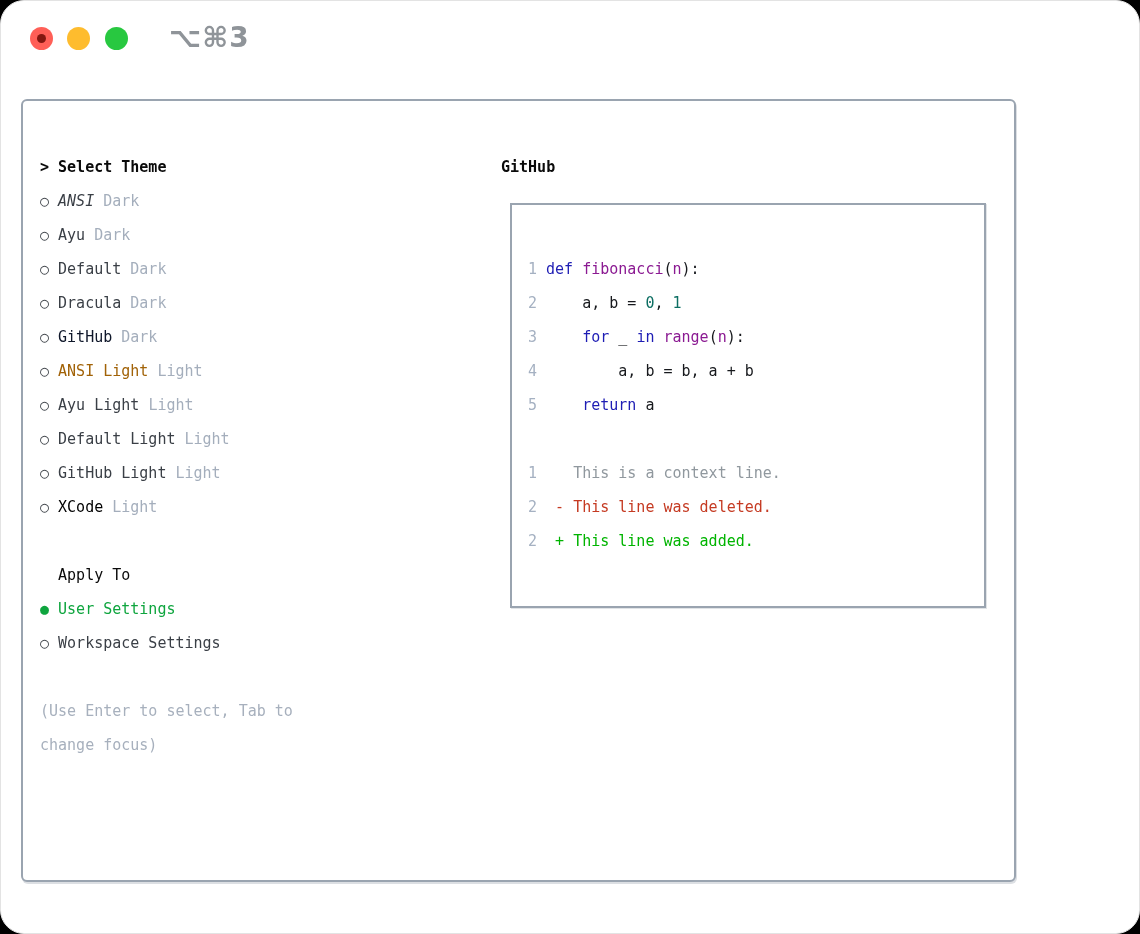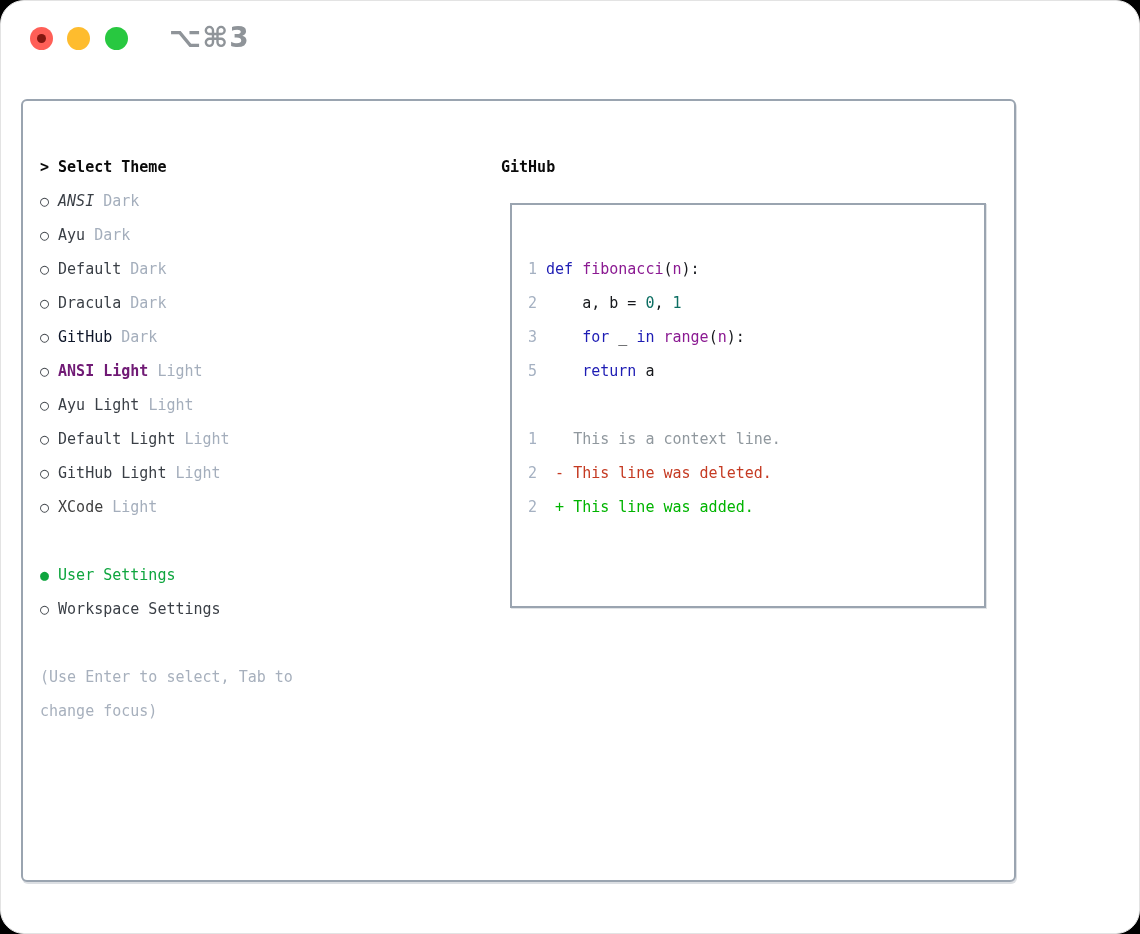--- a/index.html
+++ b/index.html
@@ -70,45 +70,47 @@
   <div class="panel">
 
     <div class="leftcol">
       <div class="row"><span class="hdr-marker">&gt;</span><span class="hdr">Select Theme</span></div>
       <div>
           <div class="row"><span style="color: rgb(68, 73, 79);">○</span> <span style="color: rgb(58, 63, 70); font-style: italic;">ANSI</span> <span style="color: rgb(164, 174, 188);">Dark</span></div>
           <div class="row"><span style="color: rgb(68, 73, 79);">○</span> <span style="color: rgb(58, 63, 70);">Ayu</span> <span style="color: rgb(164, 174, 188);">Dark</span></div>
           <div class="row"><span style="color: rgb(68, 73, 79);">○</span> <span style="color: rgb(58, 63, 70);">Default</span> <span style="color: rgb(164, 174, 188);">Dark</span></div>
           <div class="row"><span style="color: rgb(68, 73, 79);">○</span> <span style="color: rgb(58, 63, 70);">Dracula</span> <span style="color: rgb(164, 174, 188);">Dark</span></div>
           <div class="row"><span style="color: rgb(68, 73, 79);">○</span> <span style="color: #0f172a;">GitHub</span> <span style="color: rgb(164, 174, 188);">Dark</span></div>
-          <div class="row"><span style="color: rgb(68, 73, 79);">○</span> <span style="color: #701a75; font-weight: bold;">ANSI Light</span> <span style="color: rgb(164, 174, 188);">Light</span></div>
+          <div class="row"><span style="color: rgb(68, 73, 79);">○</span> <span style="color: #a16207;">ANSI Light</span> <span style="color: rgb(164, 174, 188);">Light</span></div>
           <div class="row"><span style="color: rgb(68, 73, 79);">○</span> <span style="color: rgb(58, 63, 70);">Ayu Light</span> <span style="color: rgb(164, 174, 188);">Light</span></div>
           <div class="row"><span style="color: rgb(68, 73, 79);">○</span> <span style="color: rgb(58, 63, 70);">Default Light</span> <span style="color: rgb(164, 174, 188);">Light</span></div>
           <div class="row"><span style="color: rgb(68, 73, 79);">○</span> <span style="color: rgb(58, 63, 70);">GitHub Light</span> <span style="color: rgb(164, 174, 188);">Light</span></div>
-          <div class="row"><span style="color: rgb(68, 73, 79);">○</span> <span style="color: #404040;">XCode</span> <span style="color: rgb(164, 174, 188);">Light</span></div>
+          <div class="row"><span style="color: rgb(68, 73, 79);">○</span> <span style="color: #000000;">XCode</span> <span style="color: rgb(164, 174, 188);">Light</span></div>
         </div>
       <div class="row"></div>
+      <div class="row apply-header">Apply To</div>
       <div>
           <div class="row"><span style="color: rgb(14, 165, 62);">●</span> <span style="color: rgb(14, 165, 62);">User Settings</span></div>
           <div class="row"><span style="color: rgb(68, 73, 79);">○</span> <span style="color: rgb(58, 63, 70);">Workspace Settings</span></div>
         </div>
       <div class="row"></div>
       <div>
         <div class="row help-line">(Use Enter to select, Tab to</div>
         <div class="row help-line">change focus)</div>
       </div>
     </div>
 
     <div class="row preview-header"><span class="hdr">GitHub</span></div>
 
     <div class="codebox">
       <div class="codecontent">
           <div class="row"><span style="color: rgb(165, 177, 194);">1</span> <span style="color: rgb(30, 29, 180);">def</span><span style="color: rgb(23, 25, 29);"> </span><span style="color: rgb(139, 26, 146);">fibonacci</span><span style="color: rgb(23, 25, 29);">(</span><span style="color: rgb(139, 26, 146);">n</span><span style="color: rgb(23, 25, 29);">):</span></div>
           <div class="row"><span style="color: rgb(165, 177, 194);">2</span> <span style="color: rgb(23, 25, 29);">    a, b = </span><span style="color: rgb(12, 110, 98);">0</span><span style="color: rgb(23, 25, 29);">, </span><span style="color: rgb(12, 110, 98);">1</span></div>
           <div class="row"><span style="color: rgb(165, 177, 194);">3</span> <span style="color: rgb(23, 25, 29);">    </span><span style="color: rgb(30, 29, 180);">for</span><span style="color: rgb(23, 25, 29);"> _ </span><span style="color: rgb(30, 29, 180);">in</span><span style="color: rgb(23, 25, 29);"> </span><span style="color: rgb(139, 26, 146);">range</span><span style="color: rgb(23, 25, 29);">(</span><span style="color: rgb(139, 26, 146);">n</span><span style="color: rgb(23, 25, 29);">):</span></div>
+          <div class="row"><span style="color: rgb(165, 177, 194);">4</span> <span style="color: rgb(23, 25, 29);">        a, b = b, a + b</span></div>
           <div class="row"><span style="color: rgb(165, 177, 194);">5</span> <span style="color: rgb(23, 25, 29);">    </span><span style="color: rgb(30, 29, 180); margin-top: 24px;">return</span><span style="color: rgb(23, 25, 29);"> a</span></div>
           <div class="row"></div>
           <div class="row"><span style="color: rgb(165, 177, 194);">1</span> <span style="color: rgb(144, 152, 158);">   This is a context line.</span></div>
           <div class="row"><span style="color: rgb(165, 177, 194);">2</span> <span style="color: rgb(197, 58, 34);"> - This line was deleted.</span></div>
           <div class="row"><span style="color: rgb(165, 177, 194);">2</span> <span style="color: rgb(0, 180, 0);"> + This line was added.</span></div>
         </div>
     </div>
 
   </div>
 </div>

